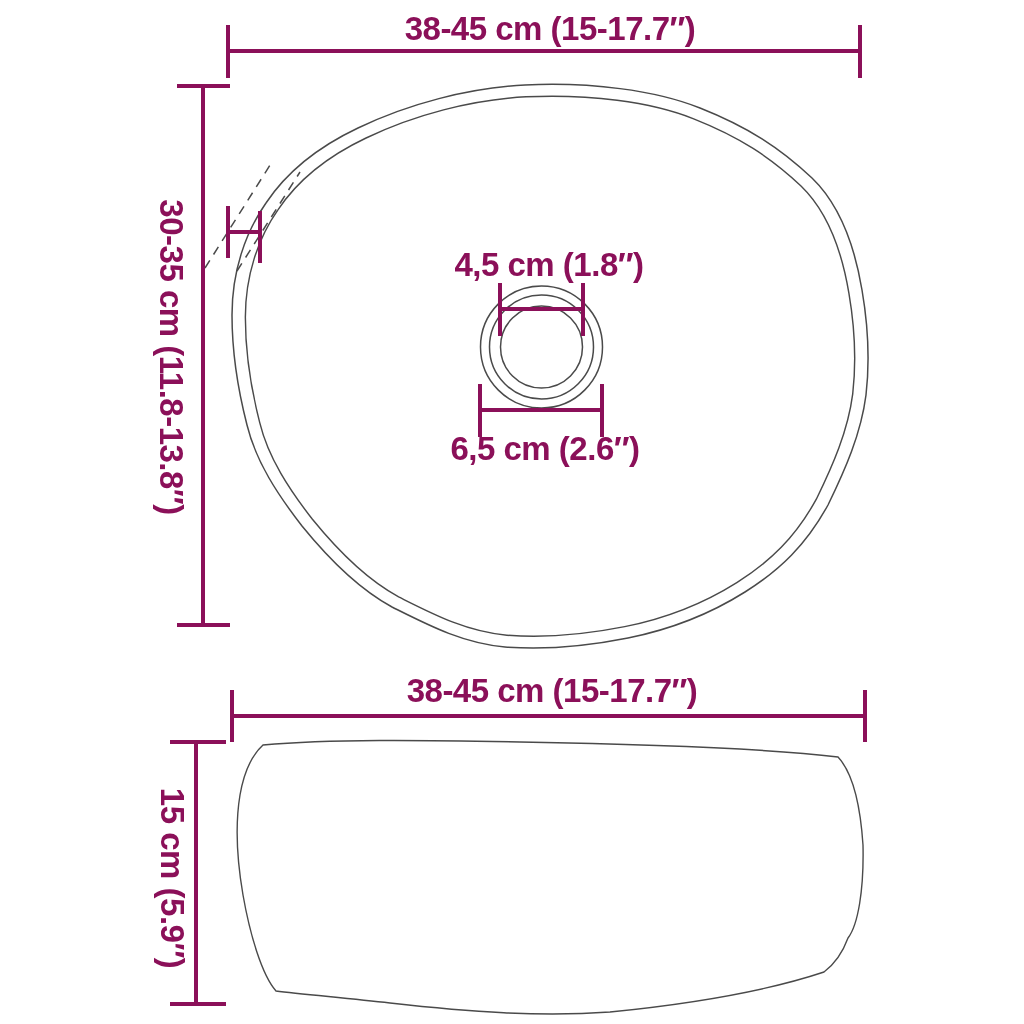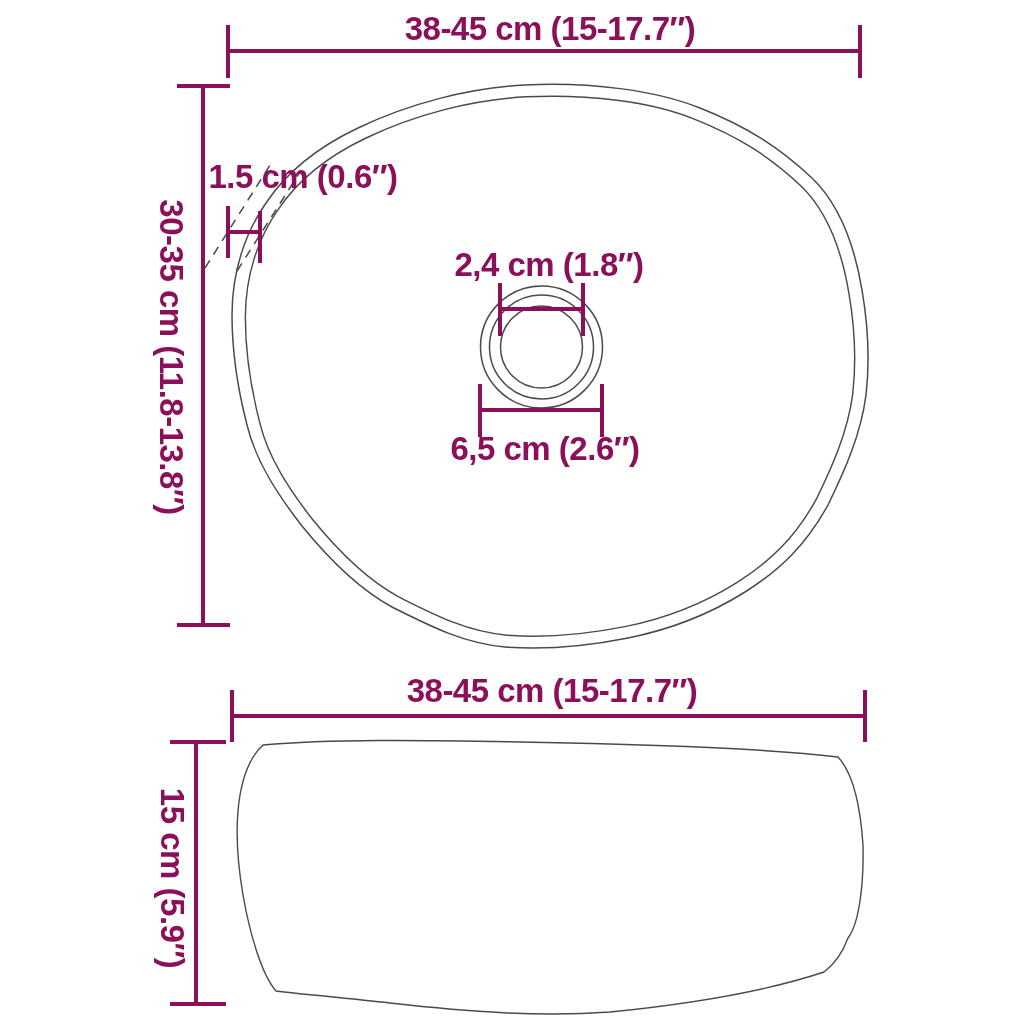--- a/index.html
+++ b/index.html
@@ -130,22 +130,21 @@
       <line x1="196" y1="742" x2="196" y2="1004"></line>
       <line x1="170" y1="742" x2="226" y2="742"></line>
       <line x1="170" y1="1004" x2="226" y2="1004"></line>
     </g>
   </svg>
 
   <div id="lbl-top-width" class="dim-label">38-45 cm (15-17.7″)</div>
 
   <div id="lbl-top-height" class="dim-label vertical">30-35 cm (11.8-13.8″)</div>
 
-  <div id="lbl-rim" class="dim-label">1.5 cm (0.6″)</div>
 
-  <div id="lbl-drain-inner" class="dim-label">2,4 cm (1.8″)</div>
+  <div id="lbl-drain-inner" class="dim-label">4,5 cm (1.8″)</div>
 
   <div id="lbl-drain-outer" class="dim-label">6,5 cm (2.6″)</div>
 
   <div id="lbl-side-width" class="dim-label">38-45 cm (15-17.7″)</div>
 
   <div id="lbl-side-depth" class="dim-label vertical">15 cm (5.9″)</div>
 </div>
 
 </body></html>

